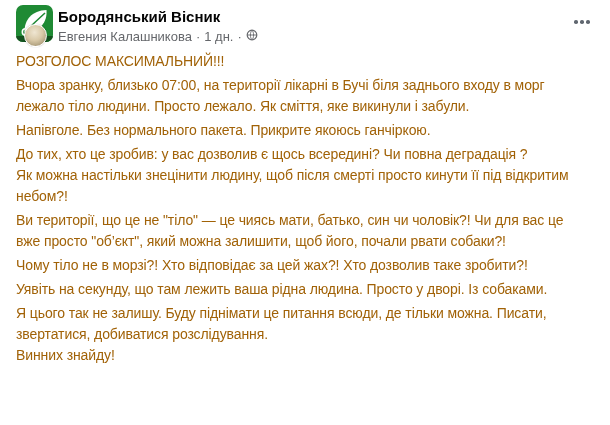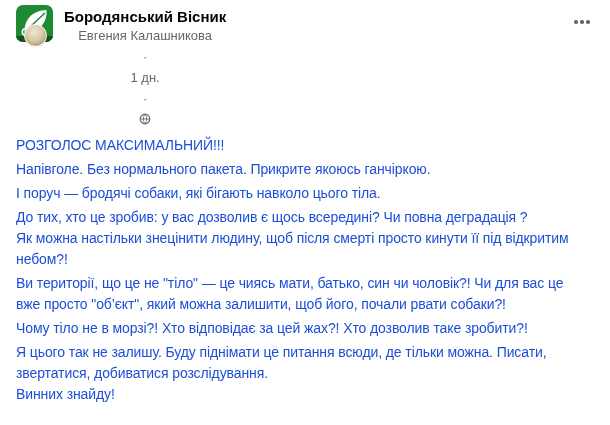--- a/index.html
+++ b/index.html
@@ -13,22 +13,22 @@
   }
   .post {
     position: relative;
     width: 610px;
     box-sizing: border-box;
     padding: 5px 14px 0 16px;
   }
   
   .post-header {
     display: flex;
-    align-items: flex-start;
-    gap: 10px;
+    align-items: flex-end;
+    gap: 4px;
     margin-bottom: 4px;
     position: relative;
     min-height: 40px;
   }
   .avatar-wrap {
     position: relative;
     width: 38px;
     height: 40px;
     flex: none;
     cursor: pointer;
@@ -68,21 +68,20 @@
     cursor: pointer;
   }
   .meta-line {
     display: flex;
     align-items: center;
     gap: 4px;
     font-size: 13px;
     color: #65676b;
     line-height: 17px;
     margin-top: 1px;
-    flex-direction: column;
   }
   .meta-line .author { cursor: pointer; }
   .meta-line .globe { margin-top: 1px; }
   .more-btn {
     position: absolute;
     right: 0;
     top: 5px;
     width: 28px;
     height: 24px;
     display: flex;
@@ -98,21 +97,21 @@
     border-radius: 50%;
     background: #606770;
   }
   
   .post-body { padding-top: 2px; }
   .post-body p {
     margin: 0 8px 3px 0;
     font-size: 14px;
     line-height: 21px;
     letter-spacing: -0.1px;
-    color: #1d4ed8;
+    color: #a16207;
     white-space: pre-line;
   }
 </style>
 </head>
 <body>
 
 <div class="post">
 
   <div class="post-header">
 
@@ -147,23 +146,24 @@
     <div class="more-btn">
       <span class="dot"></span>
       <span class="dot"></span>
       <span class="dot"></span>
     </div>
 
   </div>
 
   <div class="post-body">
     <p>РОЗГОЛОС МАКСИМАЛЬНИЙ!!!</p>
+    <p>Вчора  зранку, близько 07:00, на території лікарні в Бучі біля заднього входу в морг лежало тіло людини. Просто лежало. Як сміття, яке викинули і забули.</p>
     <p>Напівголе. Без нормального пакета. Прикрите якоюсь ганчіркою.</p>
-    <p>І поруч — бродячі собаки, які бігають навколо цього тіла.</p>
     <p>До тих, хто це зробив: у вас дозволив є щось всередині? Чи повна деградація ?
 Як можна настільки знецінити людину, щоб після смерті просто кинути її під відкритим небом?!</p>
     <p>Ви території, що це не "тіло" — це чиясь мати, батько, син чи чоловік?! Чи для вас це вже просто "об’єкт", який можна залишити, щоб його, почали рвати собаки?!</p>
     <p>Чому тіло не в морзі?! Хто відповідає за цей жах?! Хто дозволив таке зробити?!</p>
+    <p>Уявіть на секунду, що там лежить ваша рідна людина. Просто у дворі. Із собаками.</p>
     <p>Я цього так не залишу. Буду піднімати це питання всюди, де тільки можна. Писати, звертатися, добиватися розслідування.
 Винних знайду!</p>
   </div>
 
 </div>
 
 </body></html>

